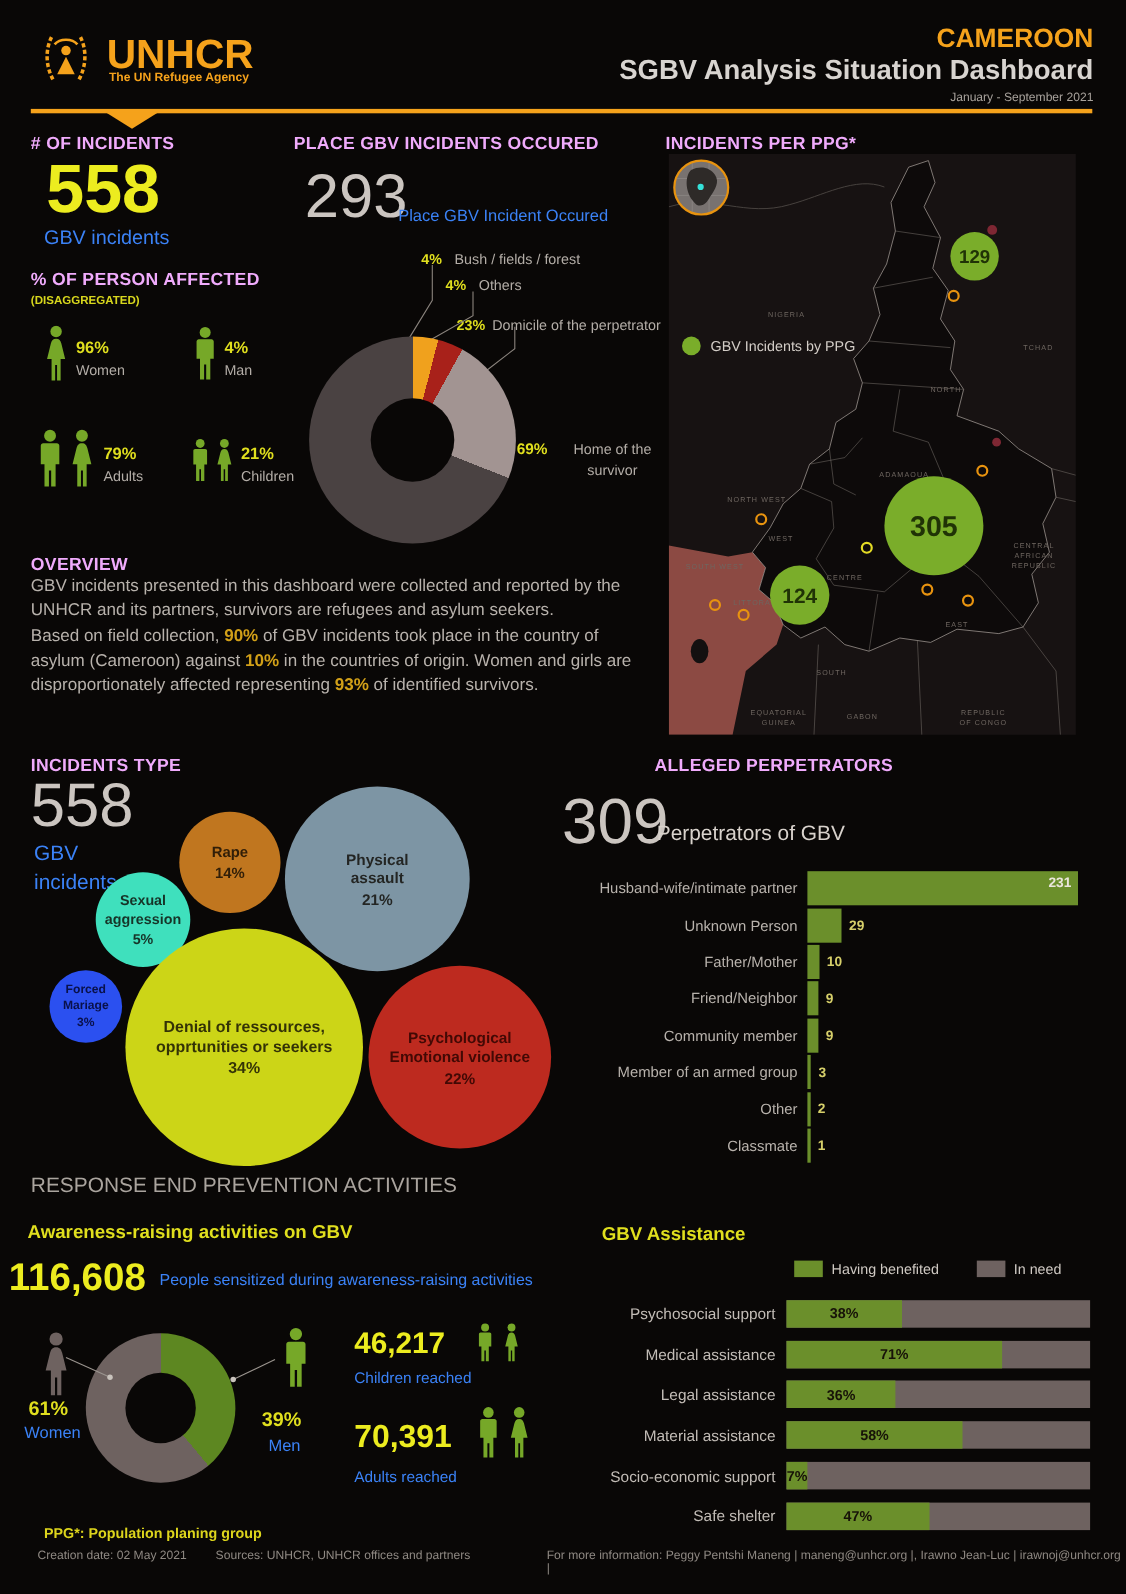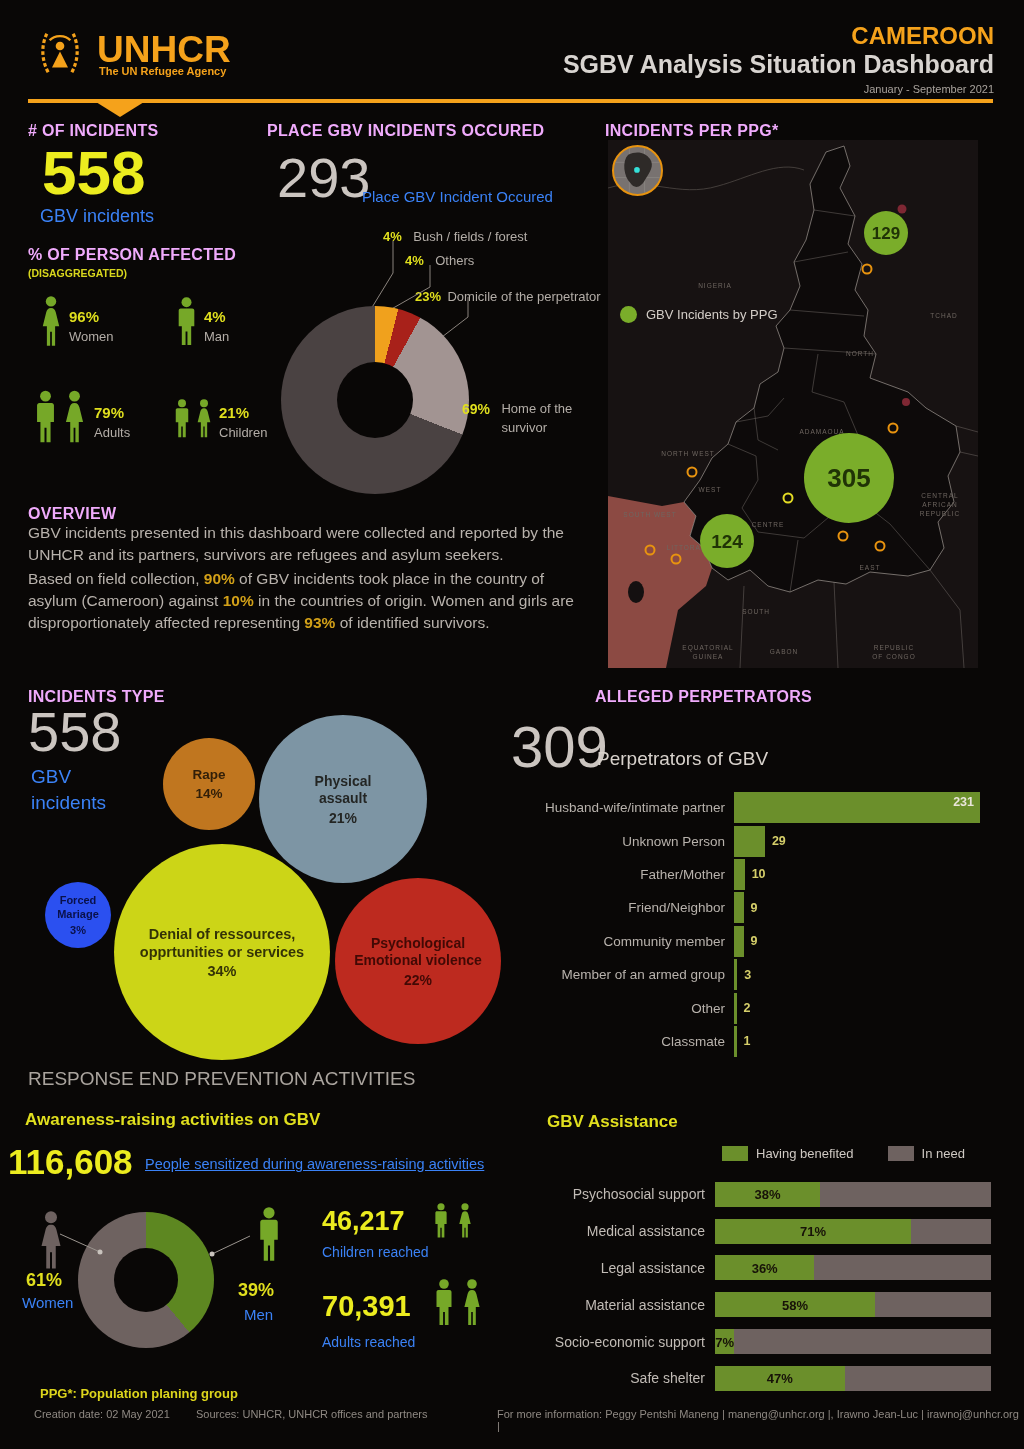--- a/index.html
+++ b/index.html
@@ -189,21 +189,21 @@
   </div>
 
   <svg class="abs" style="left:280px;top:225px;" width="320" height="135">
     <polyline points="113,16 113,48 91,84" fill="none" stroke="#8a837d" stroke-width="1"></polyline>
     <polyline points="150,40 150,62 108,86" fill="none" stroke="#8a837d" stroke-width="1"></polyline>
     <polyline points="188,72 188,92 162,112" fill="none" stroke="#8a837d" stroke-width="1"></polyline>
   </svg>
 
   <div class="donut" style="left: 281px; top: 306px; width: 188px; height: 188px; background: conic-gradient(rgb(240, 161, 29) 0%, rgb(240, 161, 29) 4%, rgb(168, 33, 26) 4%, rgb(168, 33, 26) 8%, rgb(162, 148, 146) 8%, rgb(162, 148, 146) 31%, rgb(74, 66, 66) 31%, rgb(74, 66, 66) 100%);"></div>
   <div class="donut-hole" style="left:337px;top:362px;width:76px;height:76px;"></div>
-  <div class="abs" style="left:462px;top:400px;width:150px;">
+  <div class="abs" style="left:462px;top:400px;width:150px;text-align:center;">
     <span class="co-pct" style="font-size:14px;">69%</span>
     <span class="co-lbl" style="display:inline-block;width:95px;vertical-align:top;line-height:1.45;">Home of the survivor</span>
   </div>
 
   <div class="abs sec-h" style="left:605px;top:122px;">INCIDENTS PER PPG*</div>
   <div class="map-panel">
     <svg viewBox="0 0 370 528" style="position:absolute;left:0;top:0;width:100%;height:100%;">
       <path d="M0 48 C40 36 70 58 110 46 C140 38 170 20 196 30" stroke="#4f4945" stroke-width=".8" fill="none"></path>
       <path d="M0 356 L54 366 L76 362 L88 376 L82 396 L96 408 L104 428 L98 446 L70 470 L58 528 L0 528 Z" fill="#8c4a43"></path>
       <ellipse cx="28" cy="452" rx="8" ry="11" fill="#141010"></ellipse>
@@ -294,26 +294,30 @@
 
   <div class="abs" style="left:0;top:680px;width:545px;height:400px;">
     <div class="bubble b-rape">
       <span class="b-lbl">Rape</span>
       <span class="b-pct">14%</span>
     </div>
     <div class="bubble b-phys">
       <span class="b-lbl">Physical assault</span>
       <span class="b-pct">21%</span>
     </div>
+    <div class="bubble b-sex">
+      <span class="b-lbl">Sexual aggression</span>
+      <span class="b-pct">5%</span>
+    </div>
     <div class="bubble b-forc">
       <span class="b-lbl">Forced Mariage</span>
       <span class="b-pct">3%</span>
     </div>
     <div class="bubble b-deni">
-      <span class="b-lbl">Denial of ressources, opprtunities or services</span>
+      <span class="b-lbl">Denial of ressources, opprtunities or seekers</span>
       <span class="b-pct">34%</span>
     </div>
     <div class="bubble b-psy">
       <span class="b-lbl">Psychological Emotional violence</span>
       <span class="b-pct">22%</span>
     </div>
   </div>
 
   <div class="abs sec-h" style="left:547px;top:688px;margin-left:48px;">ALLEGED PERPETRATORS</div>
   <div class="abs big-white" style="left:511px;top:718px;font-size:58px;">309</div>
@@ -375,21 +379,21 @@
       <div class="perp-barwrap">
           <div class="hbar" style="width: 2.5px;"></div>
           <span class="perp-val">1</span>
         </div>
     </div>
   </div>
 
   <div class="abs" style="left:28px;top:1068px;font-size:19px;color:#aaa49e;">RESPONSE END PREVENTION ACTIVITIES</div>
   <div class="abs" style="left:25px;top:1110px;font-size:17px;font-weight:700;color:#e0df1e;">Awareness-raising activities on GBV</div>
   <div class="abs" style="left:8px;top:1142px;font-size:35px;font-weight:700;color:#ecec1f;">116,608</div>
-  <div class="abs grey" style="left:145px;top:1156px;font-size:14.5px;text-decoration:underline;">People sensitized during awareness-raising activities</div>
+  <div class="abs grey" style="left:145px;top:1156px;font-size:14.5px;">People sensitized during awareness-raising activities</div>
 
   <div class="donut" style="left: 78px; top: 1212px; width: 136px; height: 136px; background: conic-gradient(rgb(93, 135, 33) 0%, rgb(93, 135, 33) 39%, rgb(110, 98, 96) 39%, rgb(110, 98, 96) 100%);"></div>
   <div class="donut-hole" style="left:114px;top:1248px;width:64px;height:64px;"></div>
   <svg class="abs" style="left:0;top:1200px;" width="330" height="150">
     <polyline points="60,34 100,52" fill="none" stroke="#9b958f" stroke-width="1"></polyline>
     <circle cx="100" cy="52" r="2.5" fill="#c9c3bd"></circle>
     <polyline points="250,36 212,54" fill="none" stroke="#9b958f" stroke-width="1"></polyline>
     <circle cx="212" cy="54" r="2.5" fill="#c9c3bd"></circle>
   </svg>
   <span class="picto greyed abs" style="left:36px;top:1210px;width:30px;height:62px;">

